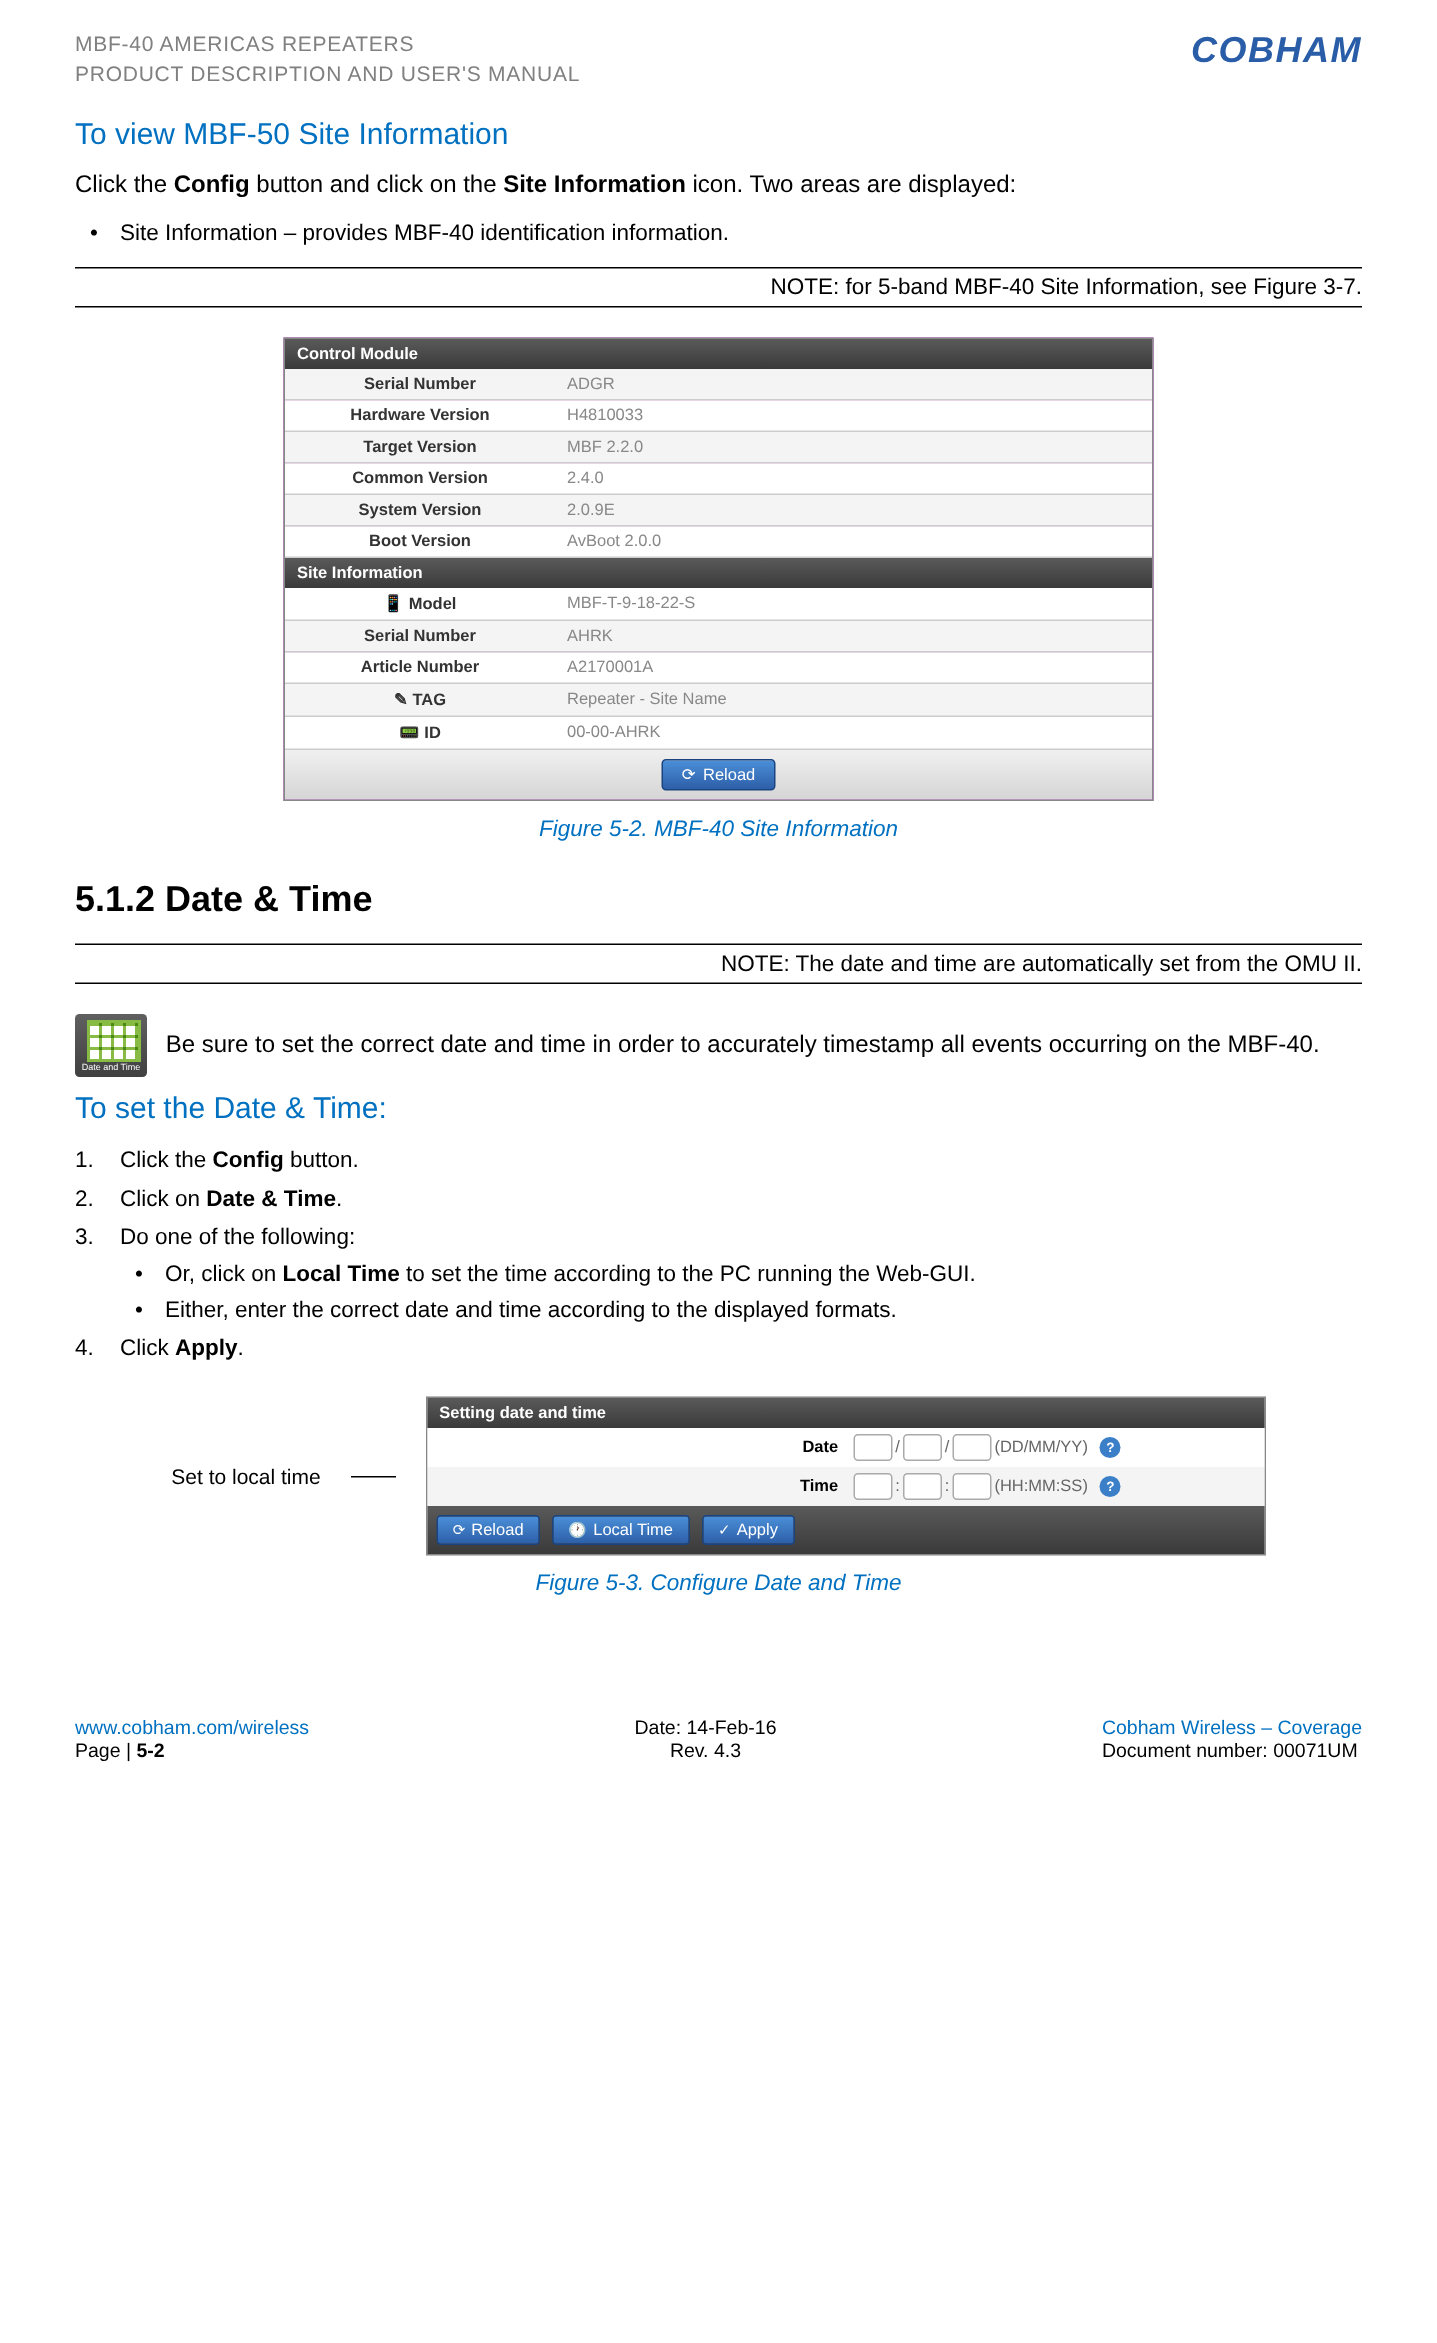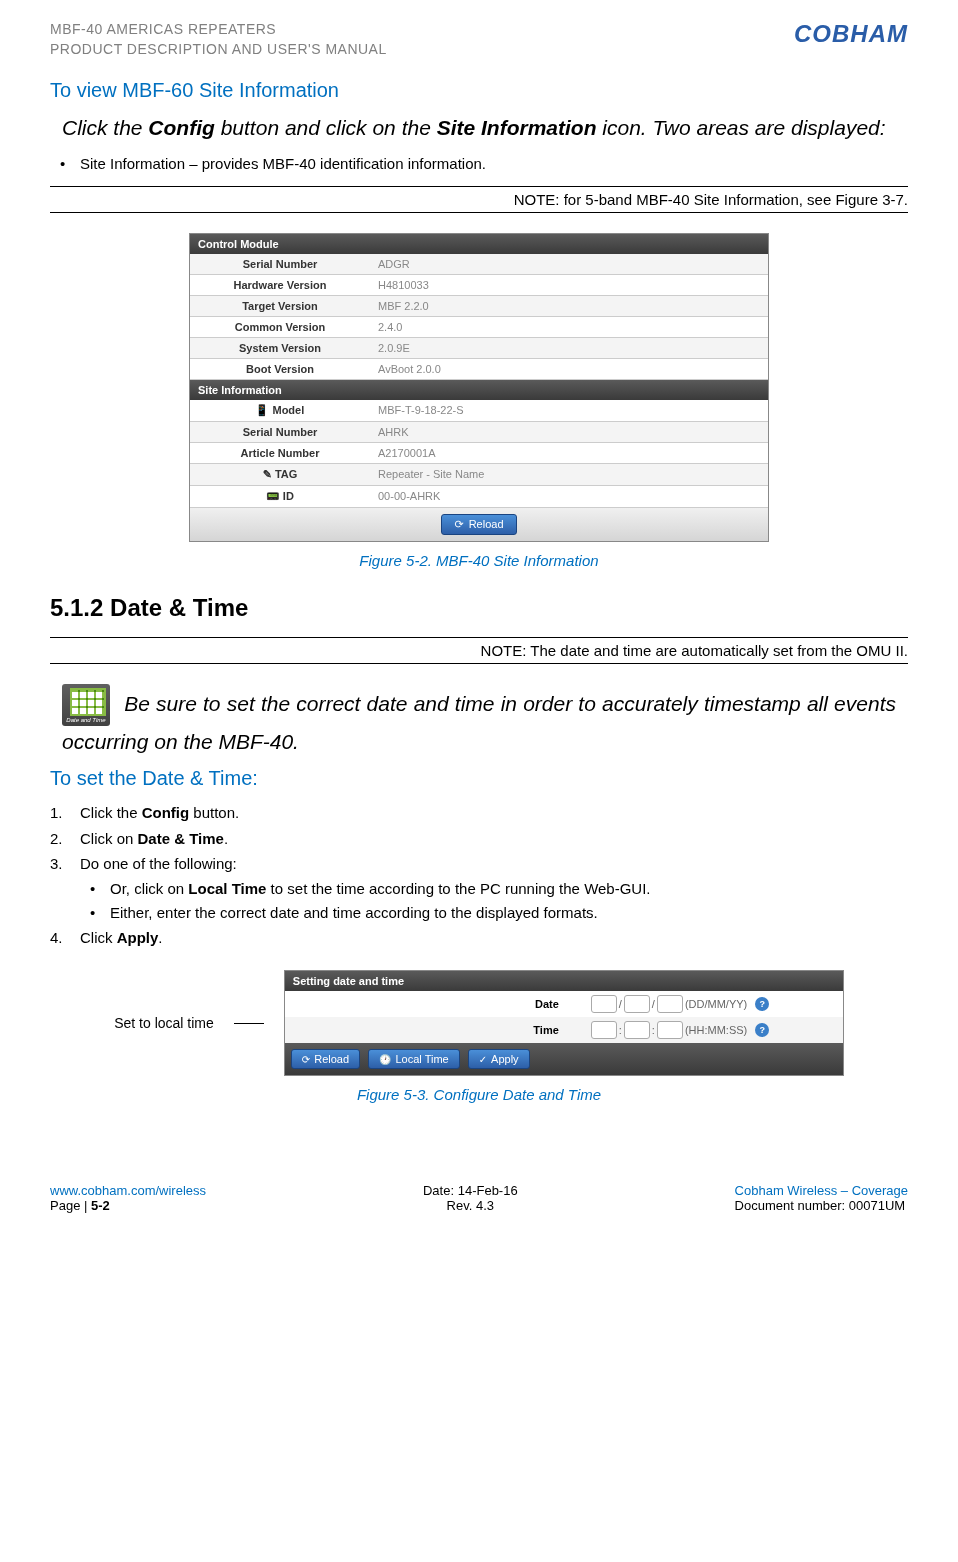--- a/index.html
+++ b/index.html
@@ -1,21 +1,21 @@
 <!DOCTYPE html>
 <html><head>
   <meta charset="utf-8">
   <style>
     * { margin: 0; padding: 0; box-sizing: border-box; }
     body { font-family: 'Segoe UI', Tahoma, sans-serif; background: #fff; color: #000; padding: 20px 50px 20px 50px; width: 958px; }
     .header-row { display: flex; justify-content: space-between; align-items: flex-start; margin-bottom: 20px; }
     .header-text { color: #808080; font-size: 14px; line-height: 1.4; letter-spacing: 0.5px; }
     .logo { color: #2a5da8; font-weight: bold; font-style: italic; font-size: 24px; letter-spacing: 1px; }
     .section-heading-blue { color: #0070c0; font-size: 20px; font-weight: 400; margin: 10px 0; }
-    .body-text { font-size: 21px; line-height: 1.5; margin: 8px 12px; font-style: italic; }
+    .body-text { font-size: 16px; line-height: 1.5; margin: 8px 0; }
     .body-text b { font-weight: bold; }
     ul.bullets { list-style: none; margin: 8px 0; }
     ul.bullets li { font-size: 15px; line-height: 1.6; padding-left: 30px; position: relative; }
     ul.bullets li::before { content: '•'; position: absolute; left: 10px; }
     .note-box { border-top: 1px solid #000; border-bottom: 1px solid #000; padding: 4px 0; font-size: 15px; margin: 10px 0 20px 0; text-align: right; }
     .screenshot-area { display: flex; justify-content: center; margin: 10px 0; }
     .control-panel { width: 580px; border: 1px solid #888; background: #a21caf; font-size: 11px; }
     .panel-section-header { background: linear-gradient(#5a5a5a, #3a3a3a); color: #fff; padding: 4px 8px; font-weight: bold; font-size: 11px; }
     .panel-row { display: flex; border-bottom: 1px solid #ccc; background: #fff; }
     .panel-row:nth-child(even) { background: #f4f4f4; }
@@ -32,21 +32,21 @@
     ol.numbered { list-style: none; counter-reset: item; margin: 8px 0; }
     ol.numbered > li { font-size: 15px; line-height: 1.7; padding-left: 30px; position: relative; counter-increment: item; }
     ol.numbered > li::before { content: counter(item) '.'; position: absolute; left: 0; }
     ul.sub-bullets { list-style: none; margin-left: 10px; }
     ul.sub-bullets li { font-size: 15px; line-height: 1.6; padding-left: 20px; position: relative; }
     ul.sub-bullets li::before { content: '•'; position: absolute; left: 0; }
     .datetime-figure-area { display: flex; align-items: center; justify-content: center; gap: 20px; margin: 20px 0 10px 0; }
     .local-time-label { font-size: 14px; }
     .arrow-line { width: 30px; height: 1px; background: #000; position: relative; }
     .datetime-panel { width: 560px; border: 1px solid #888; background: #e8e8e8; font-size: 11px; }
-    .dt-row { display: flex; align-items: center; background: #f4f4f4; padding: 4px; gap: 22px; }
+    .dt-row { display: flex; align-items: center; background: #f4f4f4; padding: 4px; }
     .dt-row.alt { background: #fff; }
     .dt-label { width: 280px; text-align: right; padding-right: 10px; font-weight: bold; font-size: 11px; }
     .dt-inputs { display: flex; align-items: center; gap: 2px; font-size: 11px; color: #666; }
     .dt-field { width: 26px; height: 18px; border: 1px solid #aaa; border-radius: 3px; background: #fff; display: inline-block; }
     .help-icon { display: inline-flex; width: 14px; height: 14px; background: #3a7fc8; color: #fff; border-radius: 50%; font-size: 9px; font-weight: bold; align-items: center; justify-content: center; margin-left: 6px; }
     .btn-bar { background: linear-gradient(#5a5a5a, #3a3a3a); padding: 6px; display: flex; gap: 8px; }
     .bar-btn { display: inline-flex; align-items: center; gap: 4px; background: linear-gradient(#4a8fd8, #2d5fa8); color: #fff; padding: 3px 10px; border-radius: 3px; font-size: 11px; border: 1px solid #1a4480; }
     .bar-btn .icn { font-size: 10px; }
     .footer { display: flex; justify-content: space-between; align-items: flex-end; margin-top: 80px; font-size: 13px; }
     .footer-left { color: #0070c0; }
@@ -59,21 +59,21 @@
 <body>
 
 <div class="header-row">
   <div class="header-text">
     <div>MBF-40 AMERICAS REPEATERS</div>
     <div>PRODUCT DESCRIPTION AND USER'S MANUAL</div>
   </div>
   <div class="logo">COBHAM</div>
 </div>
 
-<div class="section-heading-blue">To view MBF-60 Site Information</div>
+<div class="section-heading-blue">To view MBF-50 Site Information</div>
 
 <p class="body-text">
   <span>Click the </span><b>Config</b><span> button and click on the </span><b>Site Information</b><span> icon. Two areas are displayed:</span>
 </p>
 
 <ul class="bullets">
   <li>Site Information – provides MBF-40 identification information.</li>
 </ul>
 
 <div class="note-box">NOTE: for 5-band MBF-40 Site Information, see Figure 3-7.</div>

